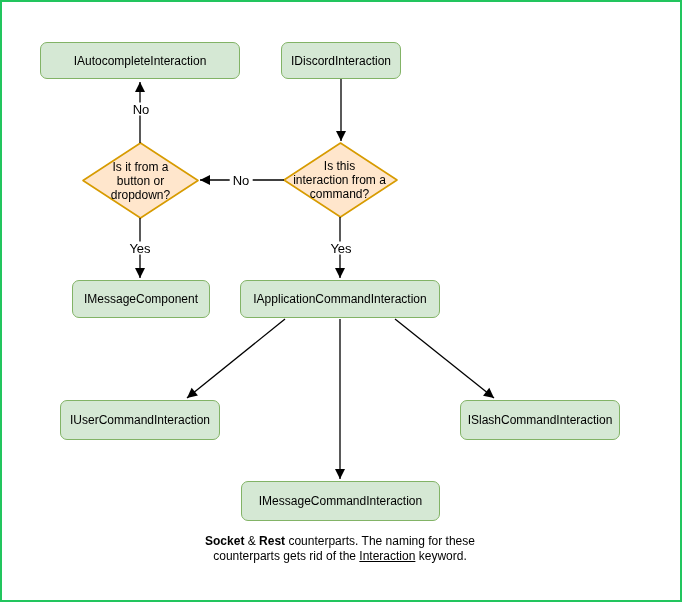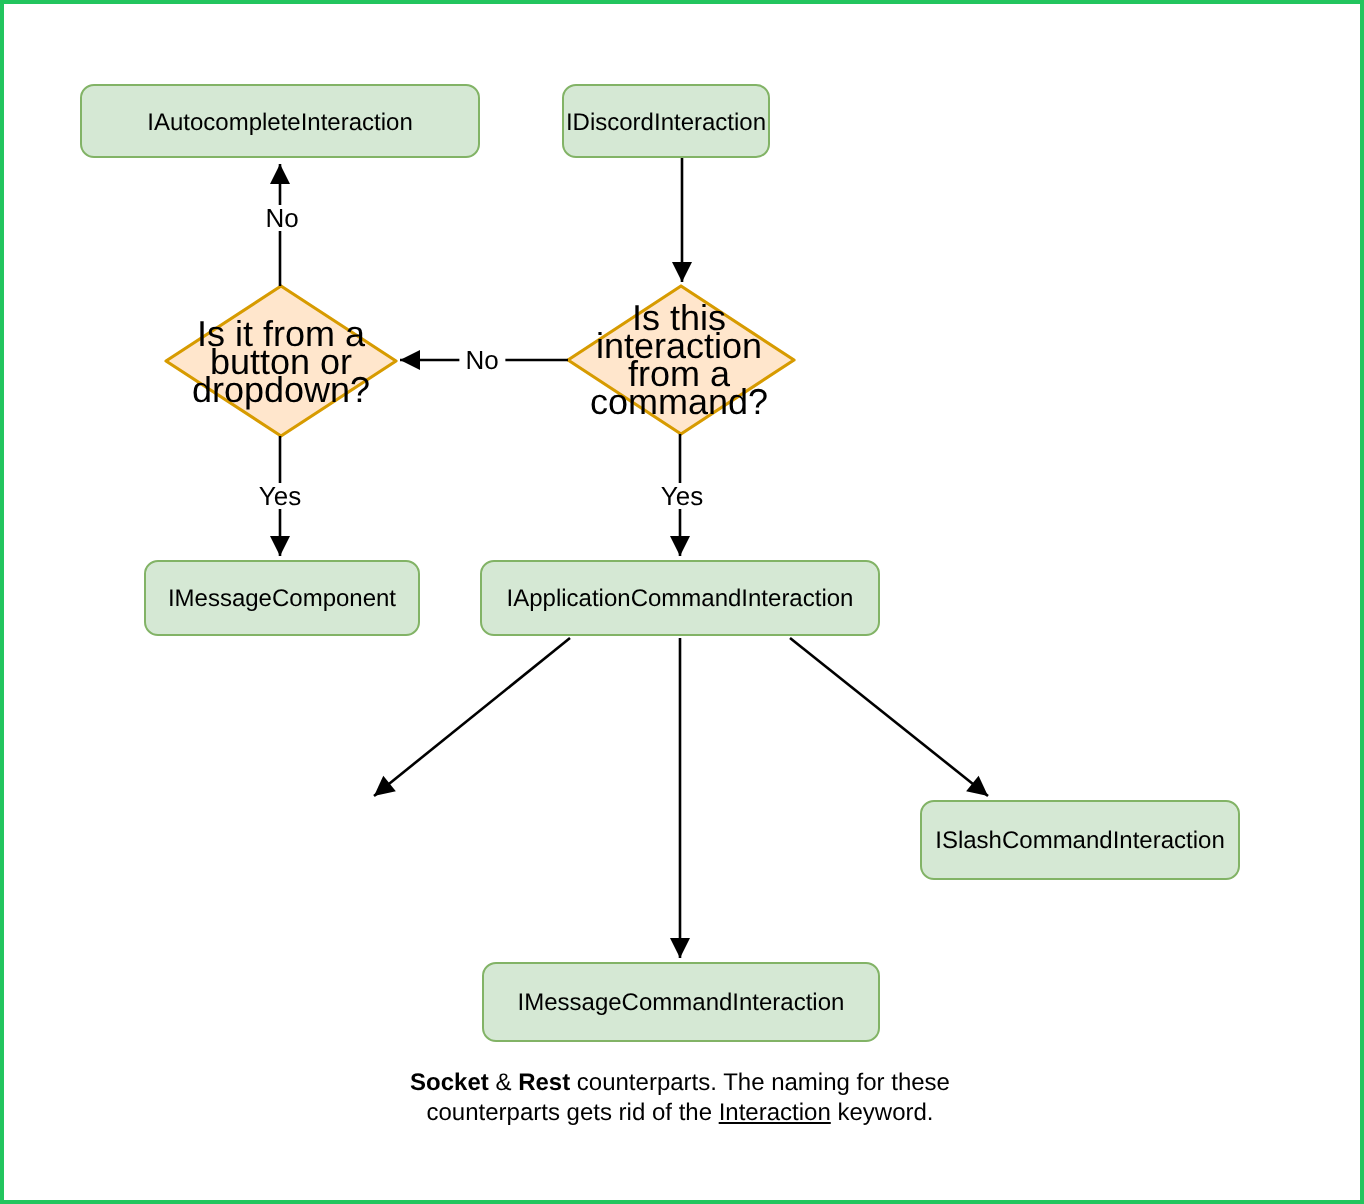--- a/index.html
+++ b/index.html
@@ -29,21 +29,21 @@
     font-size: 12px;
     text-align: center;
     box-sizing: border-box;
   }
   .diamond-label {
     position: absolute;
     display: flex;
     flex-direction: column;
     align-items: center;
     justify-content: center;
-    font-size: 18px;
+    font-size: 12px;
     line-height: 14px;
     text-align: center;
   }
   .edge-label {
     position: absolute;
     transform: translate(-50%, -50%);
     background: #ffffff;
     padding: 0 3px;
     font-size: 13px;
     line-height: 13px;
@@ -82,32 +82,35 @@
     <path d="M338,215 L338,276" stroke="#000" stroke-width="1.3" fill="none" marker-end="url(#arr)"></path>
     <path d="M283,317 L185,396" stroke="#000" stroke-width="1.3" fill="none" marker-end="url(#arr)"></path>
     <path d="M338,317 L338,477" stroke="#000" stroke-width="1.3" fill="none" marker-end="url(#arr)"></path>
     <path d="M393,317 L492,396" stroke="#000" stroke-width="1.3" fill="none" marker-end="url(#arr)"></path>
   </svg>
 
   <div class="node" style="left:38px; top:40px; width:200px; height:37px;">
     <span>IAutocompleteInteraction</span>
   </div>
 
-  <div class="node" style="left:279px; top:40px; width:104px; height:37px;align-items:center;">
+  <div class="node" style="left:279px; top:40px; width:120px; height:37px;align-items:center;">
     <span>IDiscordInteraction</span>
   </div>
 
   <div class="node" style="left:70px; top:278px; width:138px; height:38px;">
     <span>IMessageComponent</span>
   </div>
 
   <div class="node" style="left:238px; top:278px; width:200px; height:38px;">
     <span>IApplicationCommandInteraction</span>
   </div>
 
+  <div class="node" style="left:58px; top:398px; width:160px; height:40px;">
+    <span>IUserCommandInteraction</span>
+  </div>
 
   <div class="node" style="left:458px; top:398px; width:160px; height:40px;">
     <span>ISlashCommandInteraction</span>
   </div>
 
   <div class="node" style="left:239px; top:479px; width:199px; height:40px;">
     <span>IMessageCommandInteraction</span>
   </div>
 
   <div class="diamond-label" style="left:83px; top:157px; width:111px; height:44px;">

